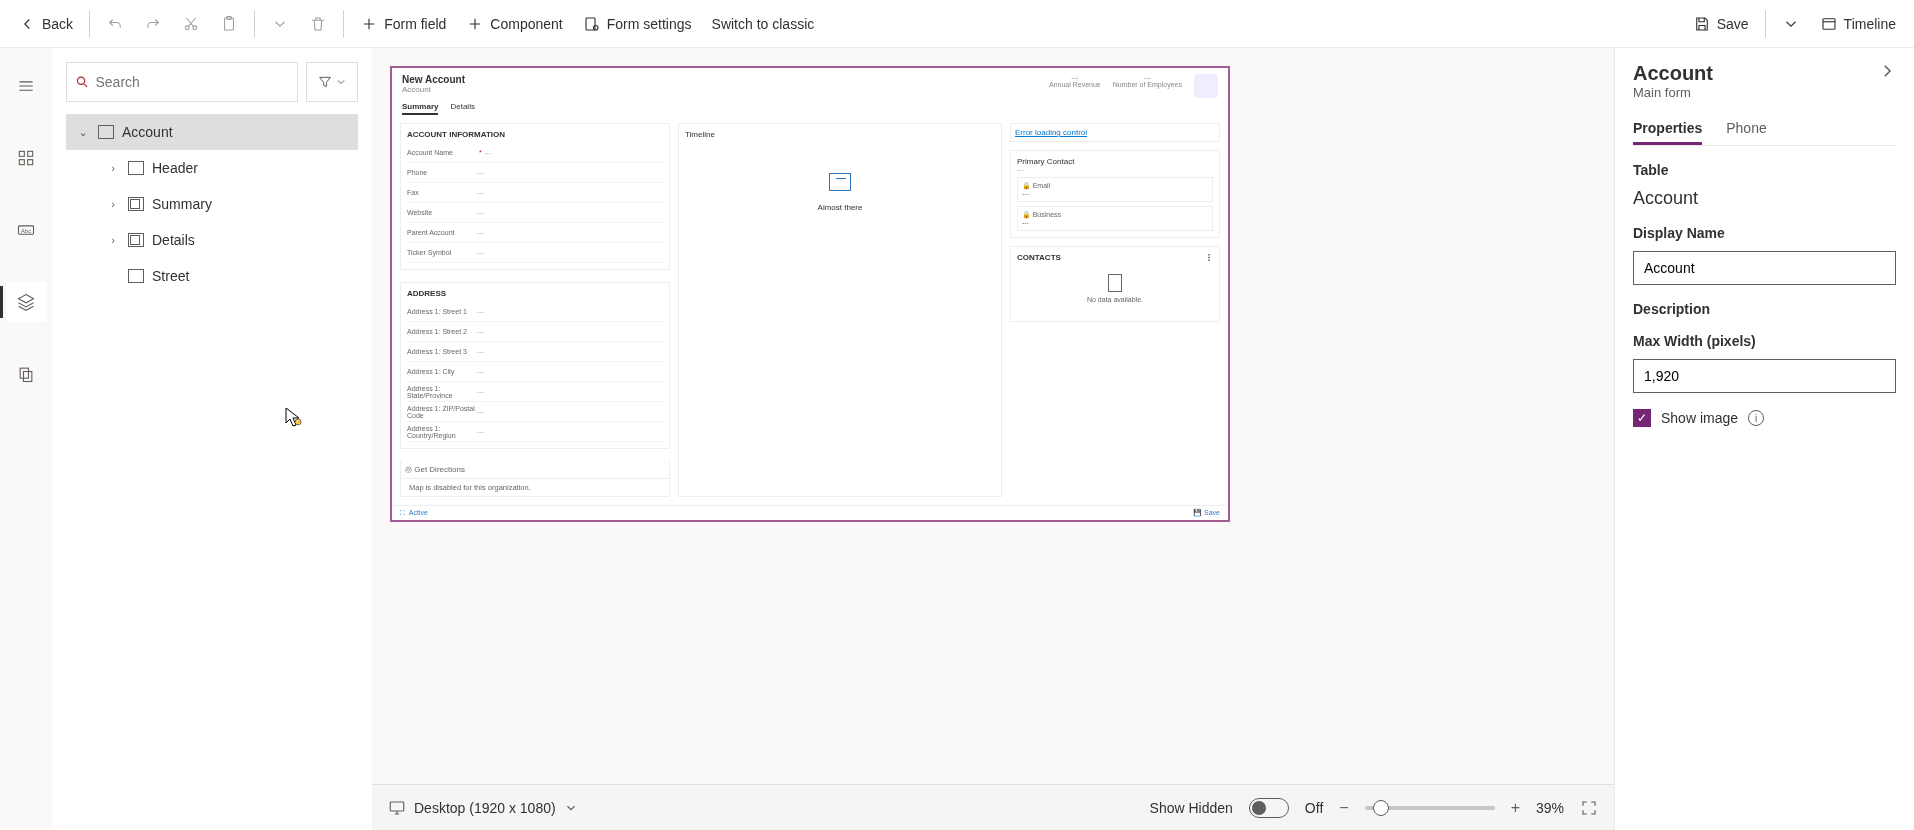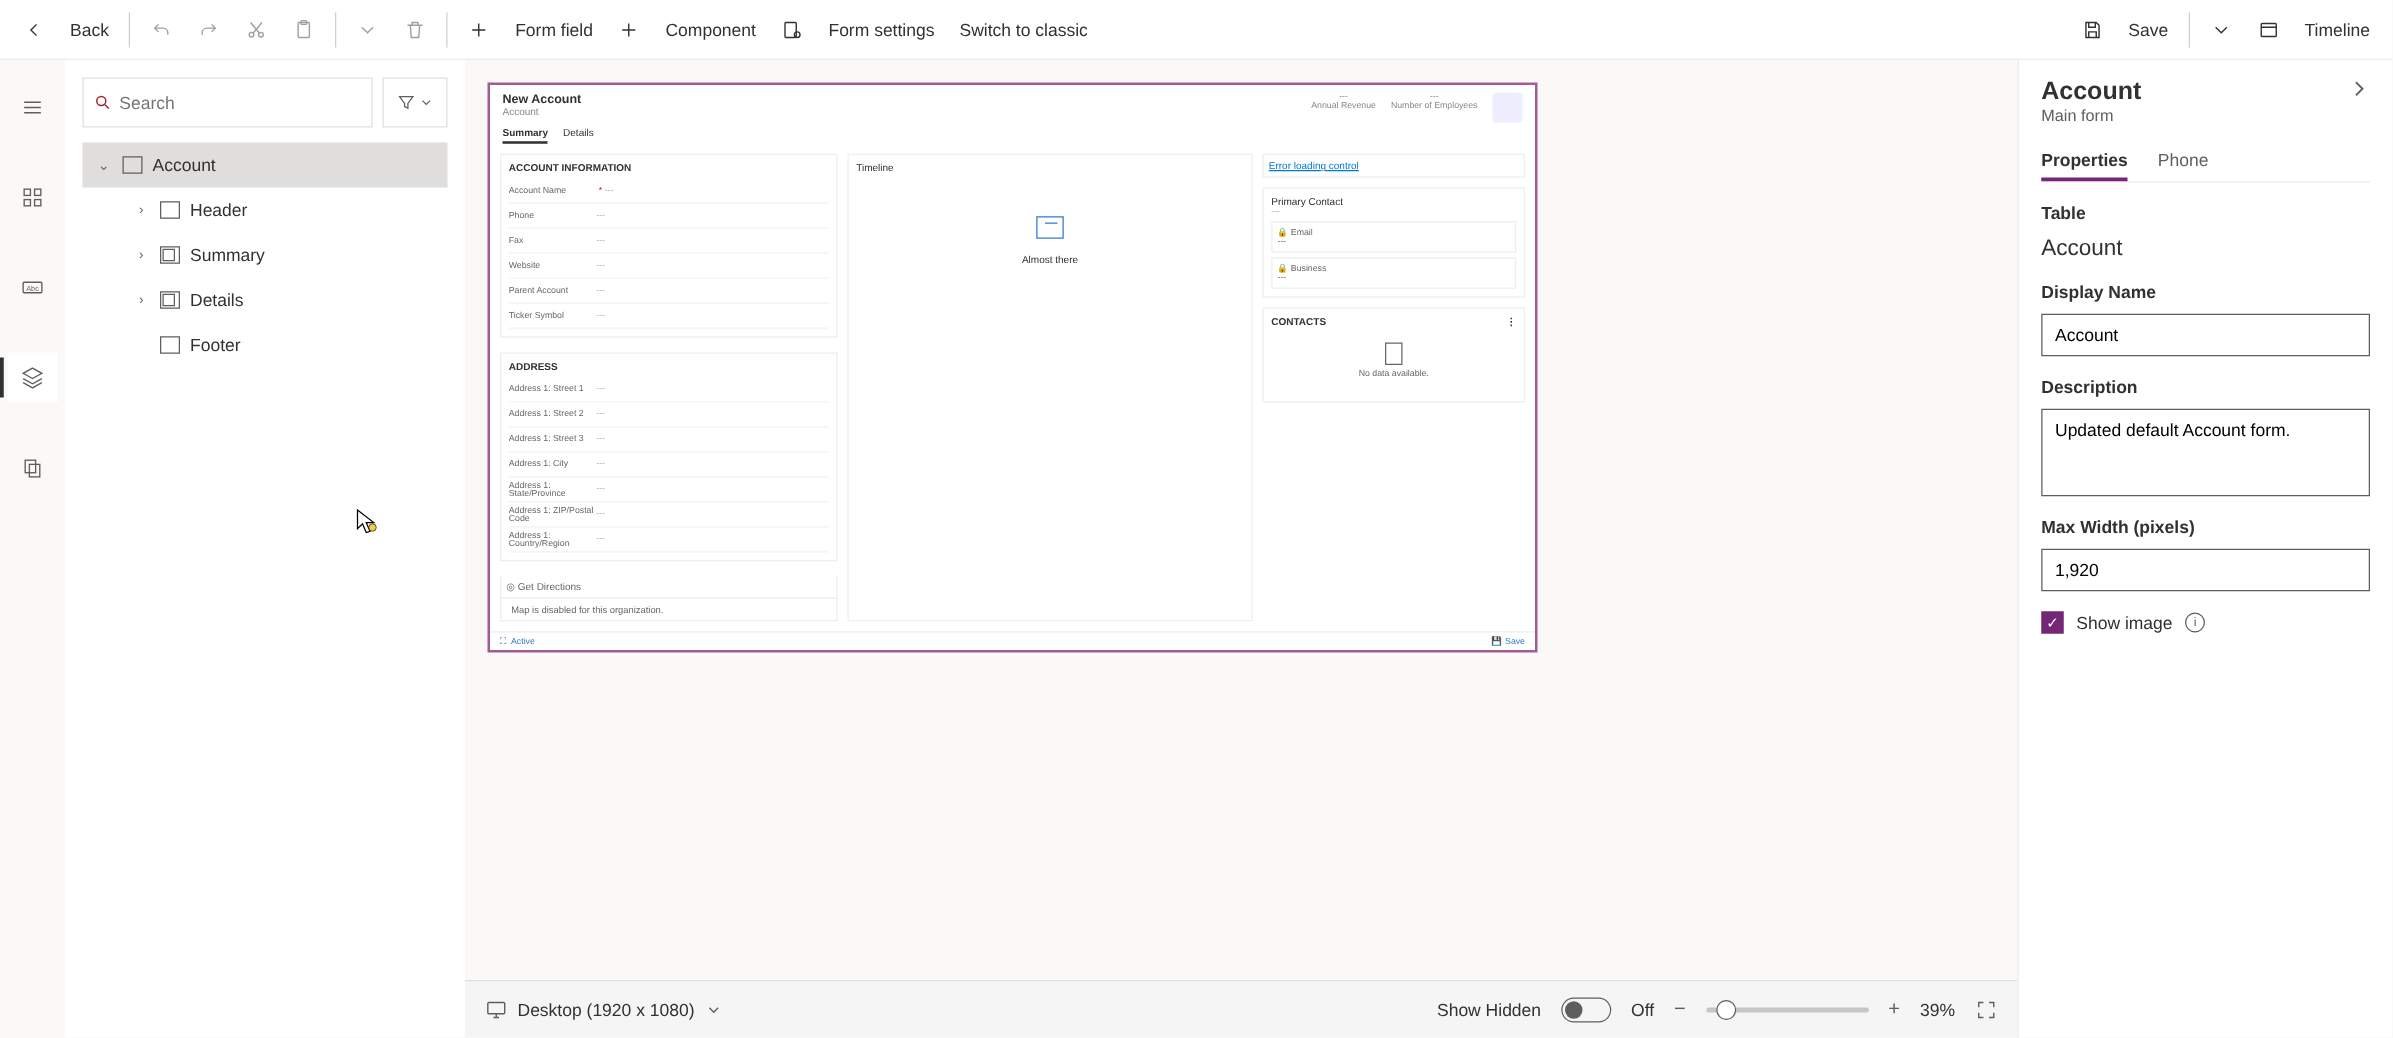--- a/index.html
+++ b/index.html
@@ -1,21 +1,21 @@
 <!DOCTYPE html>
 <html><head>
 <meta charset="utf-8">
 <style>
 * { box-sizing: border-box; margin: 0; padding: 0; font-family: "Segoe UI", sans-serif; }
 body { background: #faf9f8; width: 1914px; height: 830px; overflow: hidden; color: #323130; }
 
 
 .topbar { height: 48px; background: #fff; border-bottom: 1px solid #edebe9; display: flex; align-items: center; padding: 0 8px; }
 .topbar .sep { width: 1px; height: 28px; background: #d2d0ce; margin: 0 6px; }
-.tb-btn { display: flex; align-items: center; gap: 20px; padding: 6px 10px; font-size: 14px; color: #605e5c; cursor: pointer; border-radius: 2px; text-align: right; }
+.tb-btn { display: flex; align-items: center; gap: 6px; padding: 6px 10px; font-size: 14px; color: #605e5c; cursor: pointer; border-radius: 2px; text-align: right; }
 .tb-btn.disabled { color: #a19f9d; cursor: default; }
 .tb-btn svg { width: 18px; height: 18px; stroke: currentColor; fill: none; stroke-width: 1.5; }
 .tb-btn.dark { color: #323130; }
 .spacer { flex: 1; }
 
 
 .workspace { display: flex; height: 782px; }
 
 
 .rail { width: 52px; background: #faf9f8; display: flex; flex-direction: column; align-items: center; padding-top: 18px; gap: 32px; }
@@ -263,21 +263,21 @@
         <span>Summary</span>
       </div>
       <div class="tree-item child">
         <span class="caret">›</span>
         <span class="node-ico tab"></span>
         <span>Details</span>
       </div>
       <div class="tree-item child">
         <span class="caret"></span>
         <span class="node-ico"></span>
-        <span>Footer</span>
+        <span>Street</span>
       </div>
     </div>
   </div>
 
   <div class="canvas-area">
     <div class="canvas-scroll">
       <div class="form-canvas">
         <div class="fc-header">
           <div>
             <div class="fc-title">New Account</div>
@@ -442,21 +442,20 @@
     </div>
     <div class="prop-tabs">
       <div class="pt active">Properties</div>
       <div class="pt">Phone</div>
     </div>
     <div class="prop-label">Table</div>
     <div class="prop-text">Account</div>
     <div class="prop-label">Display Name</div>
     <input class="prop-input" value="Account" style="">
     <div class="prop-label">Description</div>
-    <textarea class="prop-ta" style="">Updated default Account form.</textarea>
     <div class="prop-label">Max Width (pixels)</div>
     <input class="prop-input" value="1,920" style="">
     <div class="chk">
       <div class="box">✓</div>
       <span>Show image</span>
       <div class="info-ico">i</div>
     </div>
   </div>
 </div>
 

